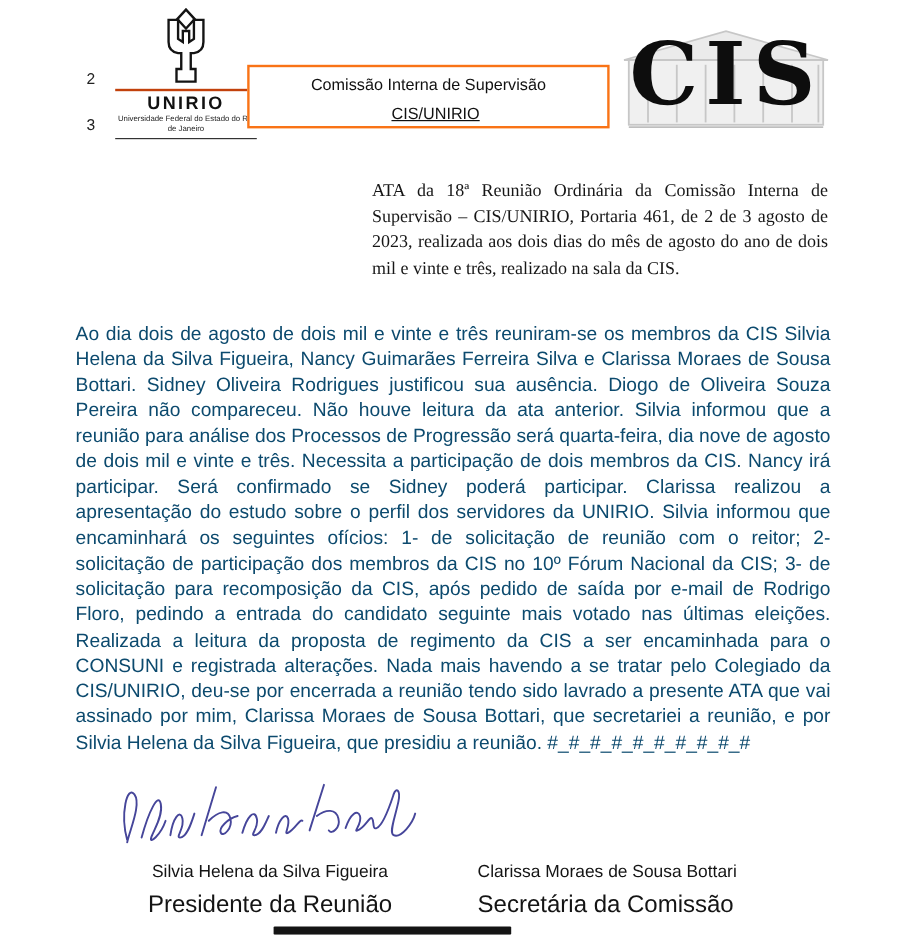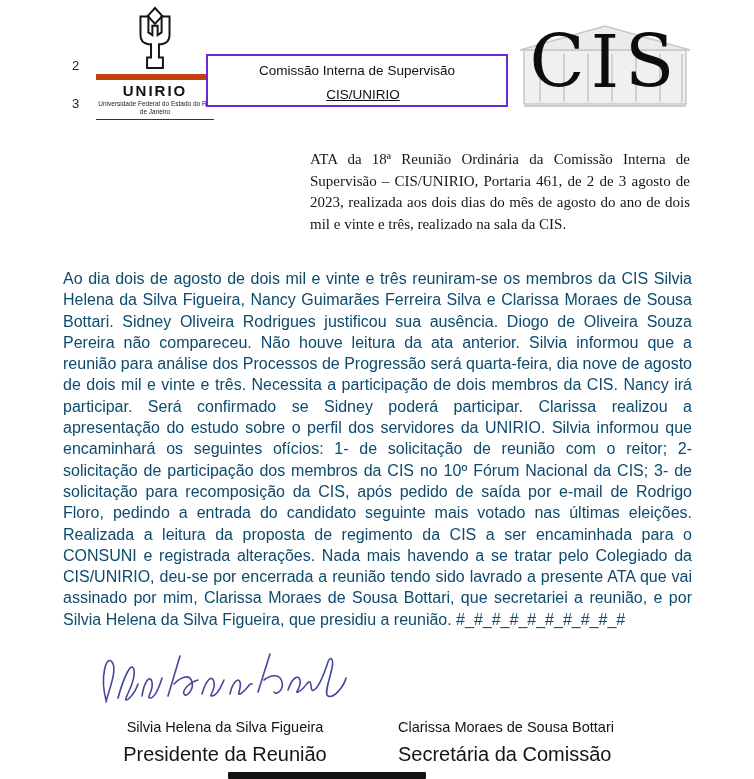--- a/index.html
+++ b/index.html
@@ -16,42 +16,42 @@
   
   .margin-num { position:absolute; font-size:13px; color:#222; }
   .margin-num.n1 { left:72px; top:58px; }
   .margin-num.n2 { left:72px; top:96px; }
 
   
   .unirio { position:absolute; left:96px; top:6px; width:118px; text-align:center; }
   .unirio svg { display:block; margin:0 auto; }
   .unirio-name {
     font-size:15px; letter-spacing:2px; font-weight:bold; color:#111;
-    border-top:6px solid #c2410c; padding-top:2px; margin-top:2px;
+    border-top:2px solid #c2410c; padding-top:2px; margin-top:2px;
   }
   .unirio-sub {
     font-size:6.5px; line-height:8px; color:#222;
     border-bottom:1px solid #333; padding-bottom:3px; margin-top:1px;
   }
 
   
   .header-box {
     position:absolute; left:206px; top:54px; width:302px; height:53px;
-    border:2px solid #6d28d9; text-align:center; background:#fff;
+    border:2px solid #f97316; text-align:center; background:#fff;
   }
   .header-box .hb-title { font-size:13.5px; margin-top:7px; color:#111; }
   .header-box .hb-sub { font-size:13.5px; margin-top:9px; text-decoration:underline; color:#111;margin-left:12px; }
 
   
   .cis-logo { position:absolute; left:516px; top:20px; width:178px; height:92px; }
   .cis-logo .building { position:absolute; left:0; top:0; width:178px; height:92px; opacity:.55; }
   .cis-logo .cis-text {
     position:absolute; left:0; top:-4px; width:178px; text-align:center;
     font-family:"DejaVu Serif","Liberation Serif",serif;
-    font-weight:normal; font-size:72px; line-height:92px; letter-spacing:6px; color:#0d0d0d;
+    font-weight:bold; font-size:72px; line-height:92px; letter-spacing:6px; color:#0d0d0d;
   }
 
   
   .ata-heading {
     position:absolute; left:310px; top:149px; width:380px;
     font-size:15px; line-height:21.5px; text-align:justify; color:#161616;font-family:Liberation Serif, serif;
   }
 
   
   .body-text {

